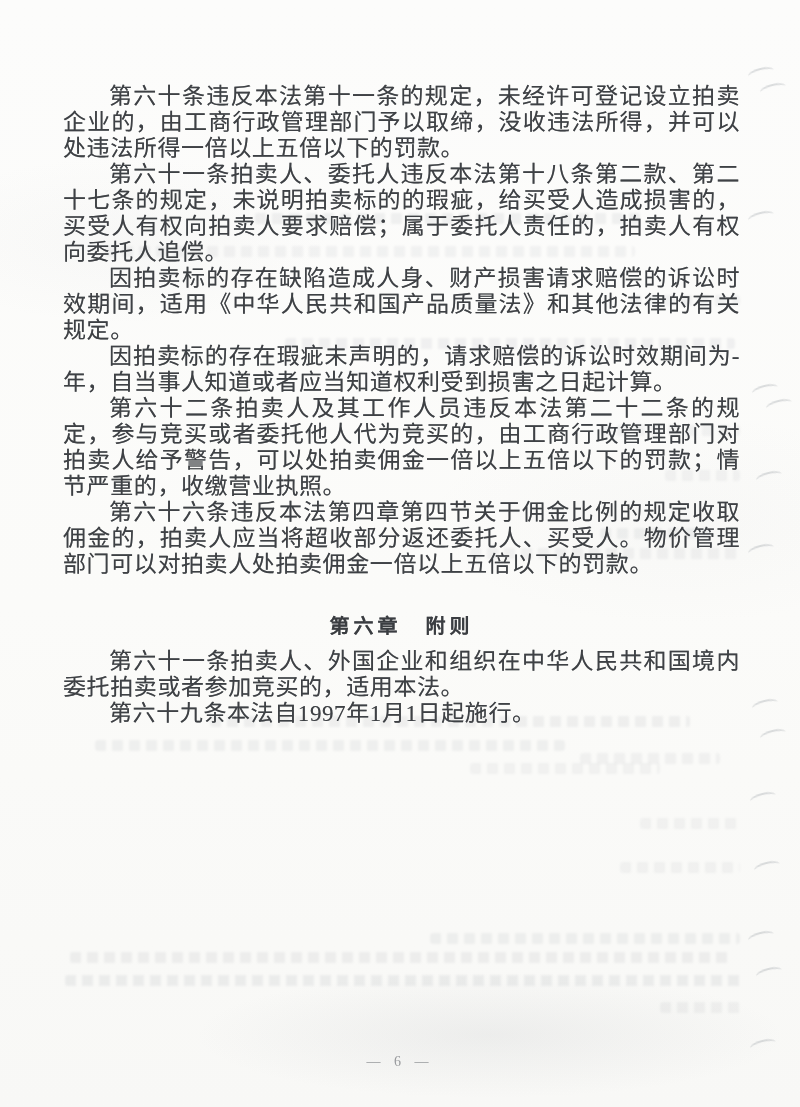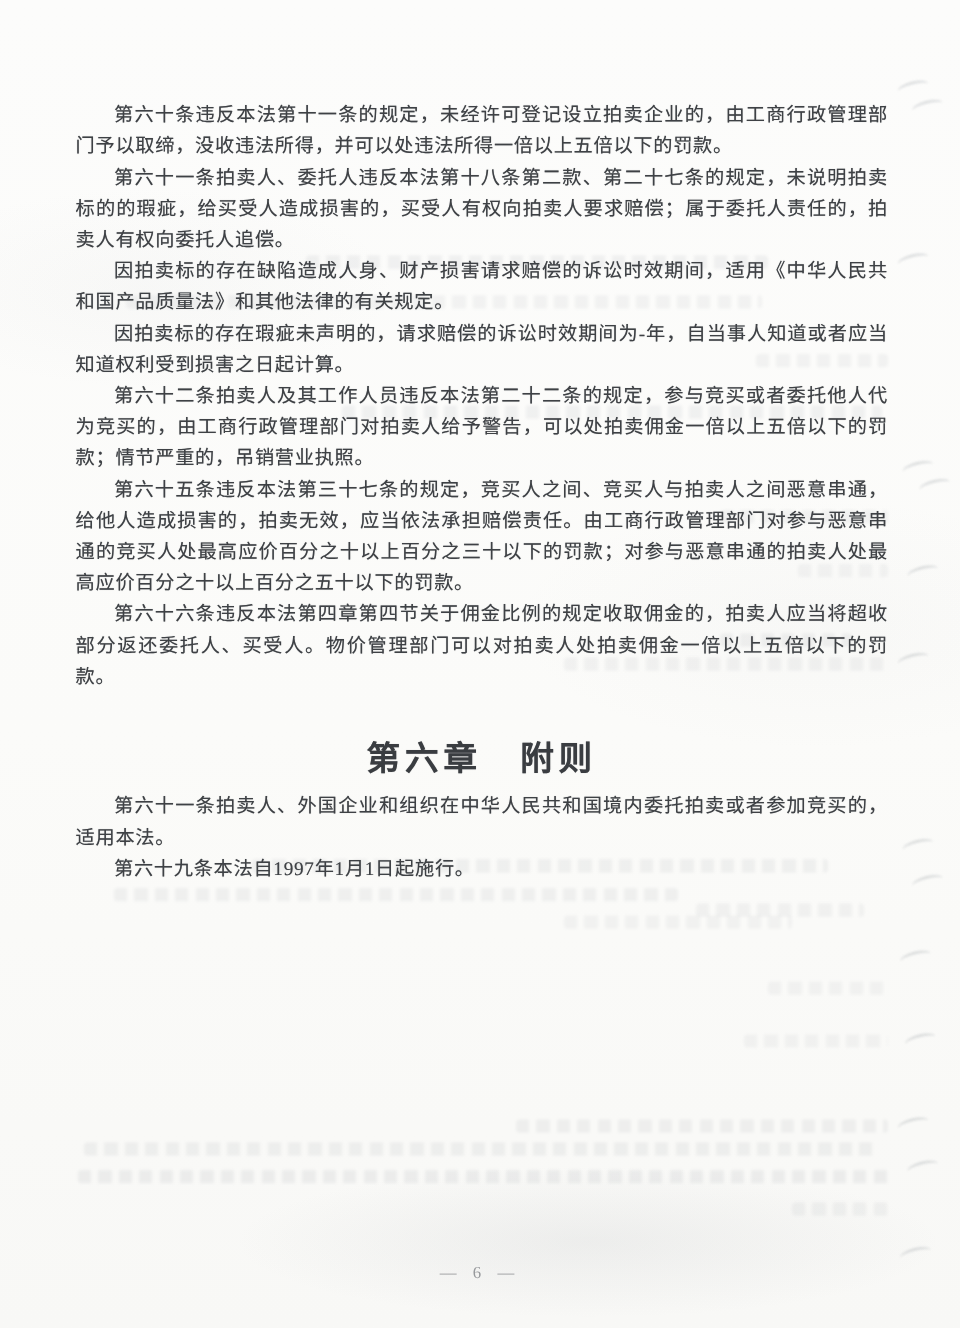--- a/index.html
+++ b/index.html
@@ -24,32 +24,32 @@
   }
   .content {
     position: absolute;
     left: 63px;
     top: 84px;
     width: 677px;
   }
   .para {
     margin: 0;
     text-indent: 2em;
-    font-size: 16px;
+    font-size: 23px;
     line-height: 26px;
     letter-spacing: 0.6px;
     text-align: justify;
     color: #3e4145;
     text-shadow: 0 0 0.6px rgba(62,65,69,0.55);
     font-family: Liberation Serif, serif;
   }
   .chapter {
     margin: 32px 0 10px 0;
     text-align: center;
-    font-size: 28px;
+    font-size: 20px;
     font-weight: bold;
     letter-spacing: 4px;
     color: #3a3d41;
     text-shadow: 0 0 0.6px rgba(58,61,65,0.55);
   }
   .pagenum {
     position: absolute;
     left: 0;
     top: 1054px;
     width: 100%;
@@ -116,22 +116,21 @@
   <div class="edge-mark" style="top:862px;left:754px"></div>
   <div class="edge-mark" style="top:932px;left:748px"></div>
   <div class="edge-mark" style="top:968px;left:756px"></div>
   <div class="edge-mark" style="top:1040px;left:750px"></div>
 
   <div class="content">
     <p class="para">第六十条违反本法第十一条的规定，未经许可登记设立拍卖企业的，由工商行政管理部门予以取缔，没收违法所得，并可以处违法所得一倍以上五倍以下的罚款。</p>
     <p class="para">第六十一条拍卖人、委托人违反本法第十八条第二款、第二十七条的规定，未说明拍卖标的的瑕疵，给买受人造成损害的，买受人有权向拍卖人要求赔偿；属于委托人责任的，拍卖人有权向委托人追偿。</p>
     <p class="para">因拍卖标的存在缺陷造成人身、财产损害请求赔偿的诉讼时效期间，适用《中华人民共和国产品质量法》和其他法律的有关规定。</p>
     <p class="para">因拍卖标的存在瑕疵未声明的，请求赔偿的诉讼时效期间为-年，自当事人知道或者应当知道权利受到损害之日起计算。</p>
-    <p class="para">第六十二条拍卖人及其工作人员违反本法第二十二条的规定，参与竞买或者委托他人代为竞买的，由工商行政管理部门对拍卖人给予警告，可以处拍卖佣金一倍以上五倍以下的罚款；情节严重的，吊销营业执照。</p>
-    <p class="para">第六十五条违反本法第三十七条的规定，竞买人之间、竞买人与拍卖人之间恶意串通，给他人造成损害的，拍卖无效，应当依法承担赔偿责任。由工商行政管理部门对参与恶意串通的竞买人处最高应价百分之十以上百分之三十以下的罚款；对参与恶意串通的拍卖人处最高应价百分之十以上百分之五十以下的罚款。</p>
+    <p class="para">第六十二条拍卖人及其工作人员违反本法第二十二条的规定，参与竞买或者委托他人代为竞买的，由工商行政管理部门对拍卖人给予警告，可以处拍卖佣金一倍以上五倍以下的罚款；情节严重的，收缴营业执照。</p>
     <p class="para">第六十六条违反本法第四章第四节关于佣金比例的规定收取佣金的，拍卖人应当将超收部分返还委托人、买受人。物价管理部门可以对拍卖人处拍卖佣金一倍以上五倍以下的罚款。</p>
 
     <h2 class="chapter">第六章　附则</h2>
 
     <p class="para">第六十一条拍卖人、外国企业和组织在中华人民共和国境内委托拍卖或者参加竞买的，适用本法。</p>
     <p class="para">第六十九条本法自1997年1月1日起施行。</p>
   </div>
 
   <div class="pagenum">— 6 —</div>
 

